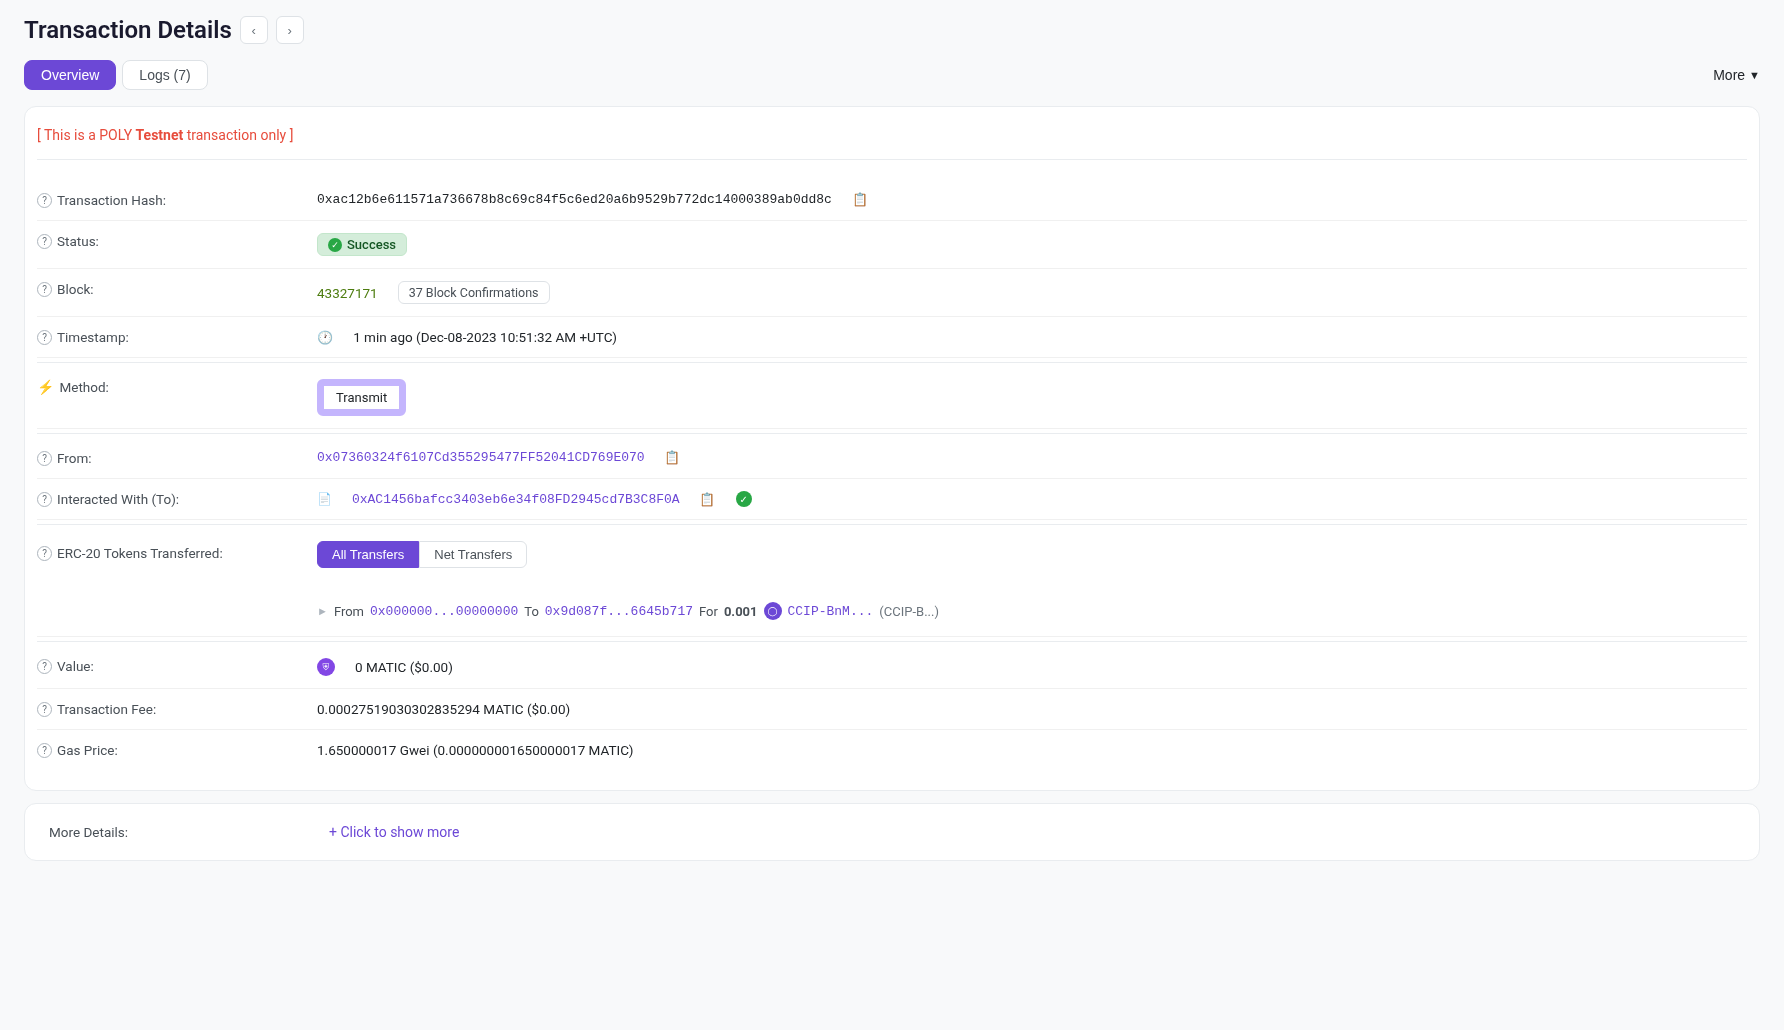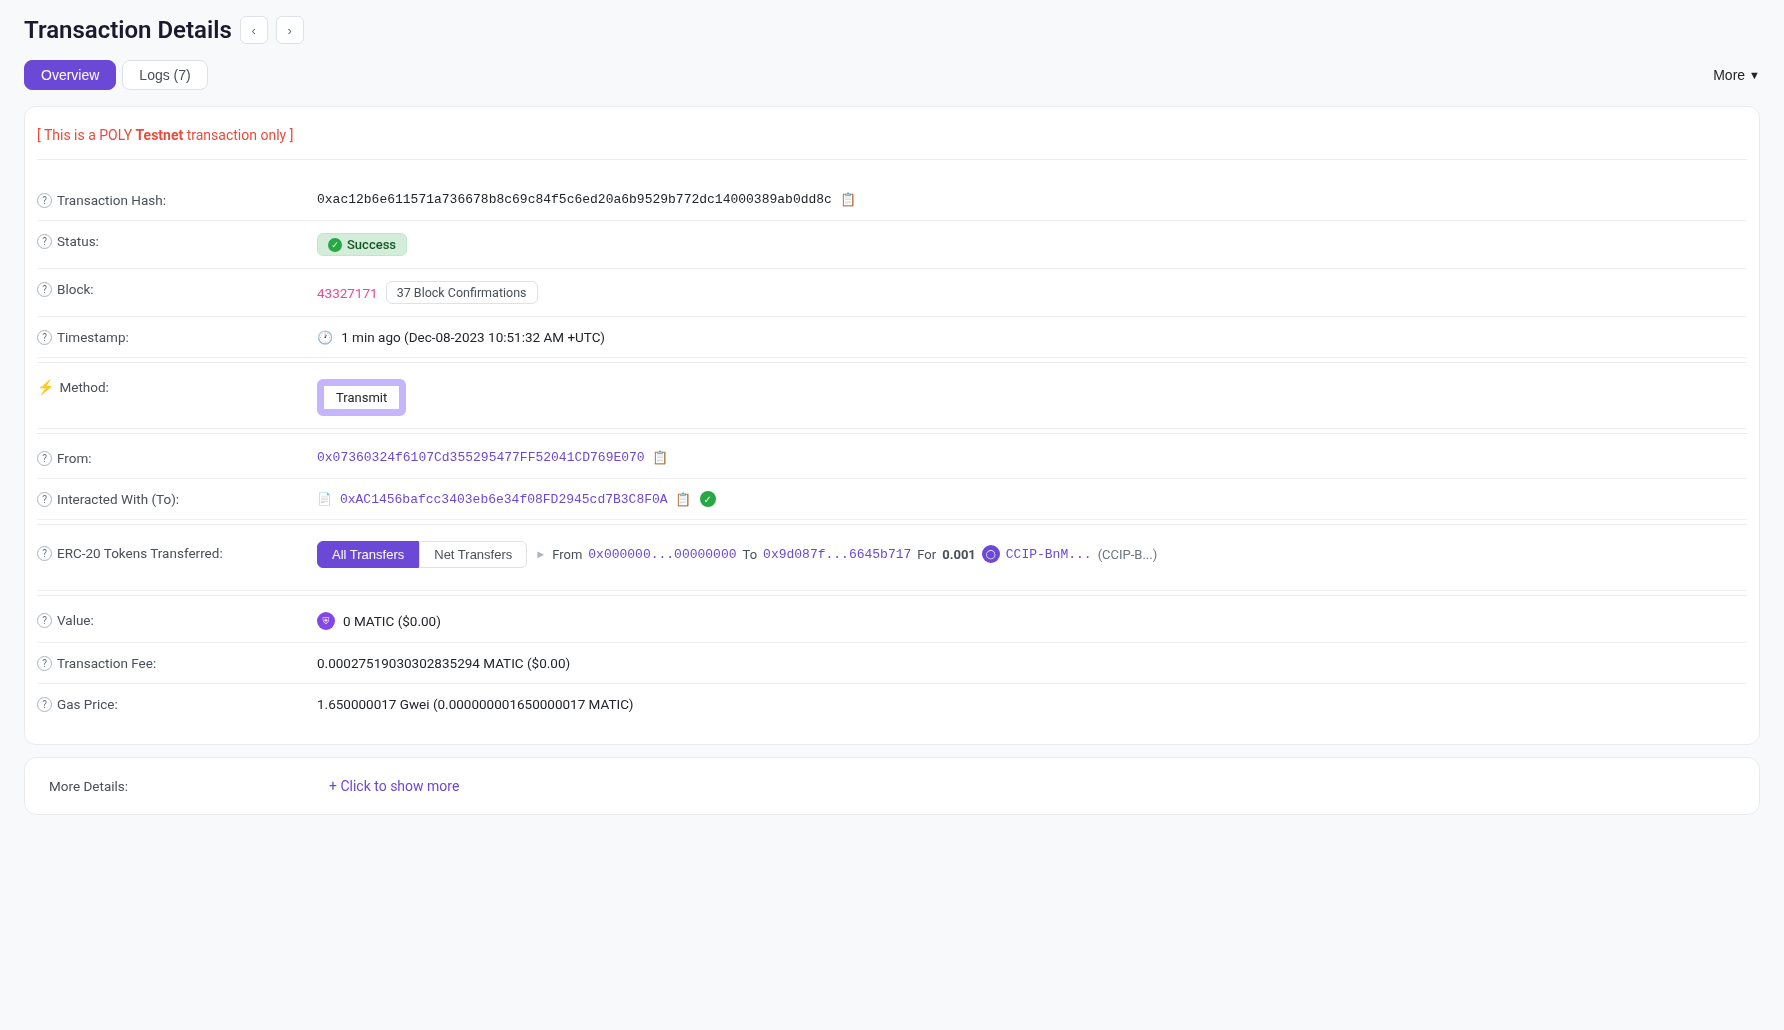--- a/index.html
+++ b/index.html
@@ -116,21 +116,21 @@
       display: inline-flex;
       align-items: center;
       justify-content: center;
       font-size: 10px;
       color: #6c757d;
       flex-shrink: 0;
     }
     .detail-value {
       display: flex;
       align-items: center;
-      gap: 8px;
+      gap: 20px;
       flex-wrap: wrap;
       flex: 1;
       font-size: 13.5px;
     }
     .hash-text {
       font-family: 'Courier New', monospace;
       font-size: 13px;
       color: #212529;
       word-break: break-all;
     }
@@ -156,21 +156,21 @@
       height: 14px;
       background: #28a745;
       border-radius: 50%;
       display: inline-flex;
       align-items: center;
       justify-content: center;
       color: #fff;
       font-size: 9px;
     }
     .block-link {
-      color: #ec4899;
+      color: #4d7c0f;
       text-decoration: none;
       font-size: 13.5px;
       text-align: right;
     }
     .confirmations-badge {
       background: #fff;
       border: 1px solid #dee2e6;
       border-radius: 6px;
       padding: 3px 10px;
       font-size: 12.5px;
@@ -386,21 +386,21 @@
       </div>
     </div>
 
     <hr class="section-divider">
 
     <div class="detail-row" style="align-items: flex-start;">
       <div class="detail-label" style="padding-top:4px;">
         <span class="help-icon">?</span>
         <span>ERC-20 Tokens Transferred:</span>
       </div>
-      <div class="detail-value" style="flex-direction: row; align-items: flex-start;">
+      <div class="detail-value" style="flex-direction: column; align-items: flex-start;">
         <div class="transfer-tabs">
           <button class="transfer-tab active">All Transfers</button>
           <button class="transfer-tab">Net Transfers</button>
         </div>
         <div class="transfer-row">
           <span class="transfer-arrow">►</span>
           <span>From</span>
           <a class="address-link" href="#">0x000000...00000000</a>
           <span>To</span>
           <a class="address-link" href="#">0x9d087f...6645b717</a>

